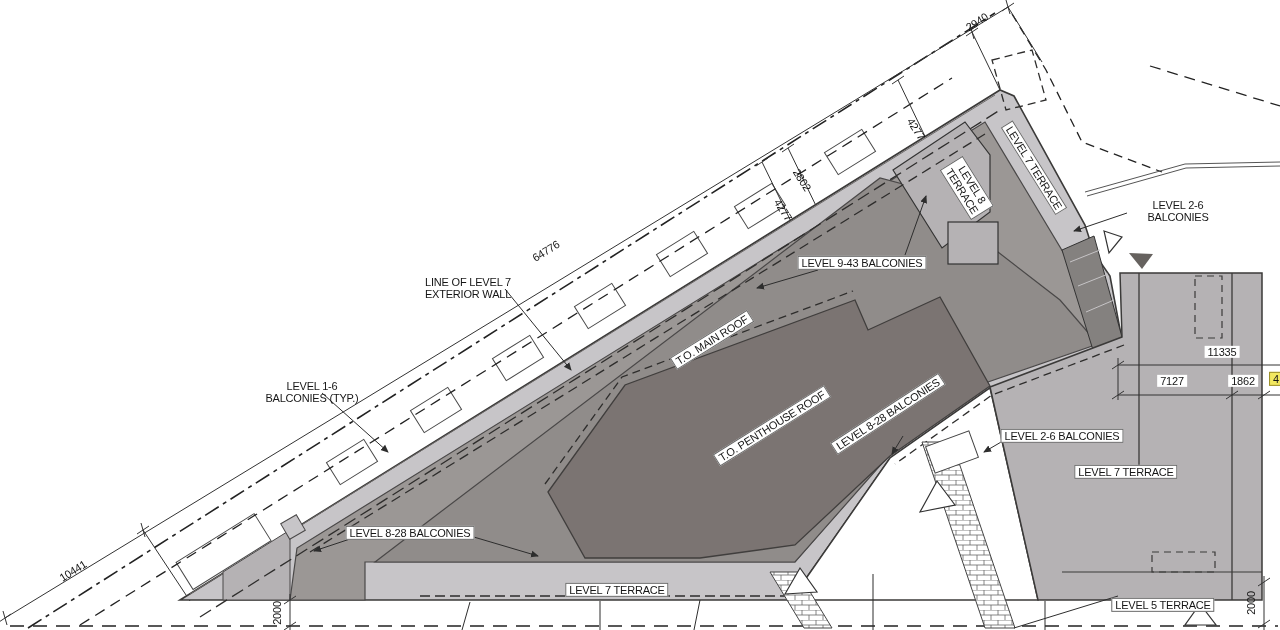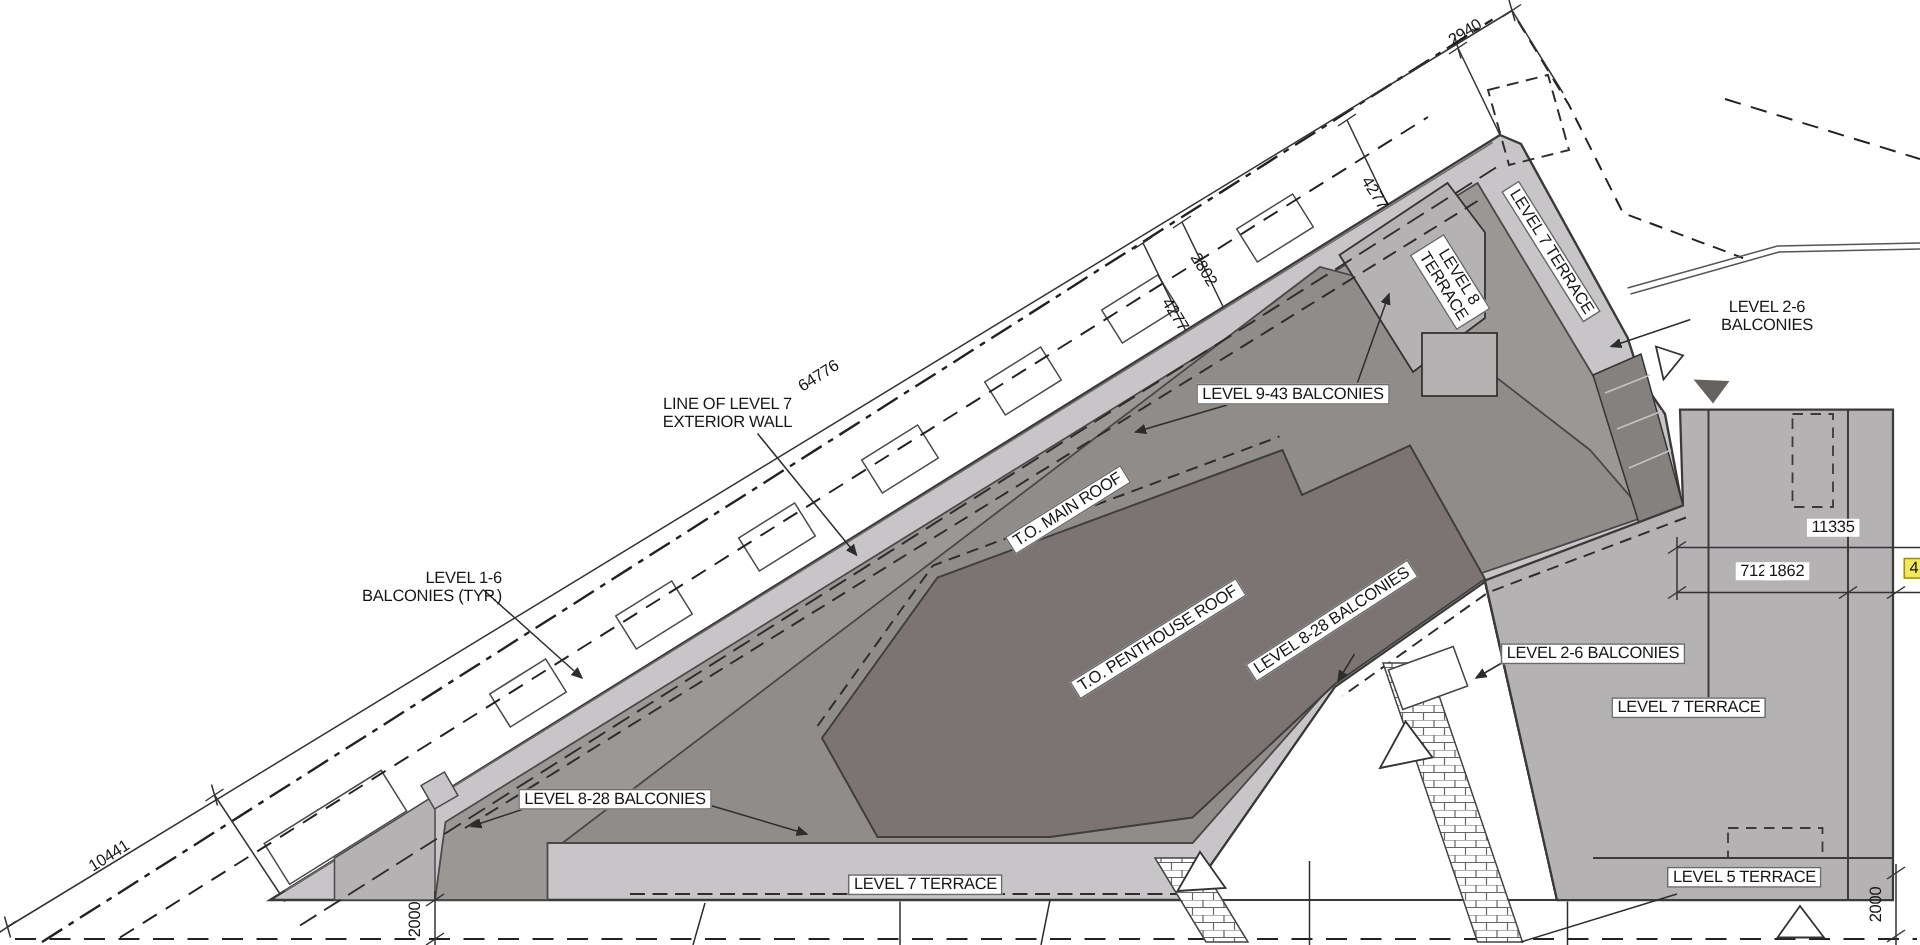--- a/index.html
+++ b/index.html
@@ -7,21 +7,21 @@
           font-family:"Liberation Sans",sans-serif;}
   #plan-svg{position:absolute;left:0;top:0;}
   #labels{position:absolute;left:0;top:0;width:1280px;height:630px;pointer-events:none;}
   .lbl{position:absolute;font-size:11px;line-height:1.12;color:#161616;
        white-space:pre-line;text-align:center;letter-spacing:-0.2px;
        font-family:"Liberation Sans",sans-serif;}
   .lbl.boxed{background:#ffffff;border:1px solid #6a6a6a;padding:0 3px;}
   .lbl.white{background:#ffffff;padding:0 3px;}
   .lbl.plain{background:transparent;}
   .lbl.highlight{background:var(--yellow,#f2e860);padding:0 3px;border:1px solid #9a8d2a;}
-  .lbl.left{text-align:right;}
+  .lbl.left{text-align:center;margin-left:24px;}
 </style>
 </head>
 <body>
 
 <div id="canvas">
 <svg id="plan-svg" width="1280" height="630" viewBox="0 0 1280 630">
   <defs>
     <pattern id="brick" width="14" height="10" patternUnits="userSpaceOnUse">
       <rect width="14" height="10" fill="#ffffff"></rect>
       <path d="M0,0 H14 M0,5 H14 M4,0 V5 M11,5 V10" stroke="#666" stroke-width="0.8" fill="none"></path>
@@ -201,35 +201,35 @@
 
 <div id="labels">
       <div class="lbl plain" style="left: 977px; top: 22px; transform: translate(-50%, -50%) rotate(-32deg);">2940</div>
       <div class="lbl plain" style="left: 916px; top: 129px; transform: translate(-50%, -50%) rotate(58deg);">4277</div>
       <div class="lbl plain" style="left: 802px; top: 180px; transform: translate(-50%, -50%) rotate(58deg);">2802</div>
       <div class="lbl plain" style="left: 783px; top: 210px; transform: translate(-50%, -50%) rotate(58deg);">4277</div>
       <div class="lbl plain" style="left: 546px; top: 251px; transform: translate(-50%, -50%) rotate(-32deg);">64776</div>
       <div class="lbl plain" style="left: 73px; top: 571px; transform: translate(-50%, -50%) rotate(-32deg);">10441</div>
       <div class="lbl white" style="left: 1222px; top: 352px; transform: translate(-50%, -50%) rotate(0deg);">11335</div>
       <div class="lbl white" style="left: 1172px; top: 381px; transform: translate(-50%, -50%) rotate(0deg);">7127</div>
-      <div class="lbl white" style="left: 1191px; top: 381px; transform: translate(-50%, -50%) rotate(0deg);">1862</div>
+      <div class="lbl white" style="left: 1243px; top: 381px; transform: translate(-50%, -50%) rotate(0deg);">1862</div>
       <div class="lbl highlight" style="left: 1276px; top: 379px; transform: translate(-50%, -50%) rotate(0deg);">4</div>
       <div class="lbl plain" style="left: 277px; top: 613px; transform: translate(-50%, -50%) rotate(-90deg);">2000</div>
       <div class="lbl plain" style="left: 1251px; top: 603px; transform: translate(-50%, -50%) rotate(-90deg);">2000</div>
-      <div class="lbl plain" style="left: 468px; top: 276px; transform: translate(-50%, -50%) rotate(0deg); margin-left: 17px;">LINE OF LEVEL 7
+      <div class="lbl plain" style="left: 468px; top: 288px; transform: translate(-50%, -50%) rotate(0deg);">LINE OF LEVEL 7
 EXTERIOR WALL</div>
       <div class="lbl plain left" style="left: 288px; top: 392px; transform: translate(-50%, -50%) rotate(0deg);">LEVEL 1-6
 BALCONIES (TYP.)</div>
       <div class="lbl boxed" style="left: 862px; top: 263px; transform: translate(-50%, -50%) rotate(0deg);">LEVEL 9-43 BALCONIES</div>
       <div class="lbl boxed" style="left: 1034px; top: 168px; transform: translate(-50%, -50%) rotate(58deg);">LEVEL 7 TERRACE</div>
       <div class="lbl boxed" style="left: 967px; top: 188px; transform: translate(-50%, -50%) rotate(58deg);">LEVEL 8
 TERRACE</div>
       <div class="lbl white" style="left: 1178px; top: 211px; transform: translate(-50%, -50%) rotate(0deg);">LEVEL 2-6 BALCONIES</div>
       <div class="lbl boxed" style="left: 712px; top: 340px; transform: translate(-50%, -50%) rotate(-32deg);">T.O. MAIN ROOF</div>
       <div class="lbl boxed" style="left: 772px; top: 426px; transform: translate(-50%, -50%) rotate(-32deg);">T.O. PENTHOUSE ROOF</div>
       <div class="lbl boxed" style="left: 888px; top: 414px; transform: translate(-50%, -50%) rotate(-33deg);">LEVEL 8-28 BALCONIES</div>
       <div class="lbl boxed" style="left: 1062px; top: 436px; transform: translate(-50%, -50%) rotate(0deg);">LEVEL 2-6 BALCONIES</div>
       <div class="lbl boxed" style="left: 1126px; top: 472px; transform: translate(-50%, -50%) rotate(0deg);">LEVEL 7 TERRACE</div>
       <div class="lbl boxed" style="left: 410px; top: 533px; transform: translate(-50%, -50%) rotate(0deg);">LEVEL 8-28 BALCONIES</div>
       <div class="lbl boxed" style="left: 617px; top: 590px; transform: translate(-50%, -50%) rotate(0deg);">LEVEL 7 TERRACE</div>
-      <div class="lbl boxed" style="left: 1163px; top: 585px; transform: translate(-50%, -50%) rotate(0deg); text-align: right;">LEVEL 5 TERRACE</div>
+      <div class="lbl boxed" style="left: 1163px; top: 605px; transform: translate(-50%, -50%) rotate(0deg); text-align: right;">LEVEL 5 TERRACE</div>
     </div>
 </div>
 
 </body></html>

